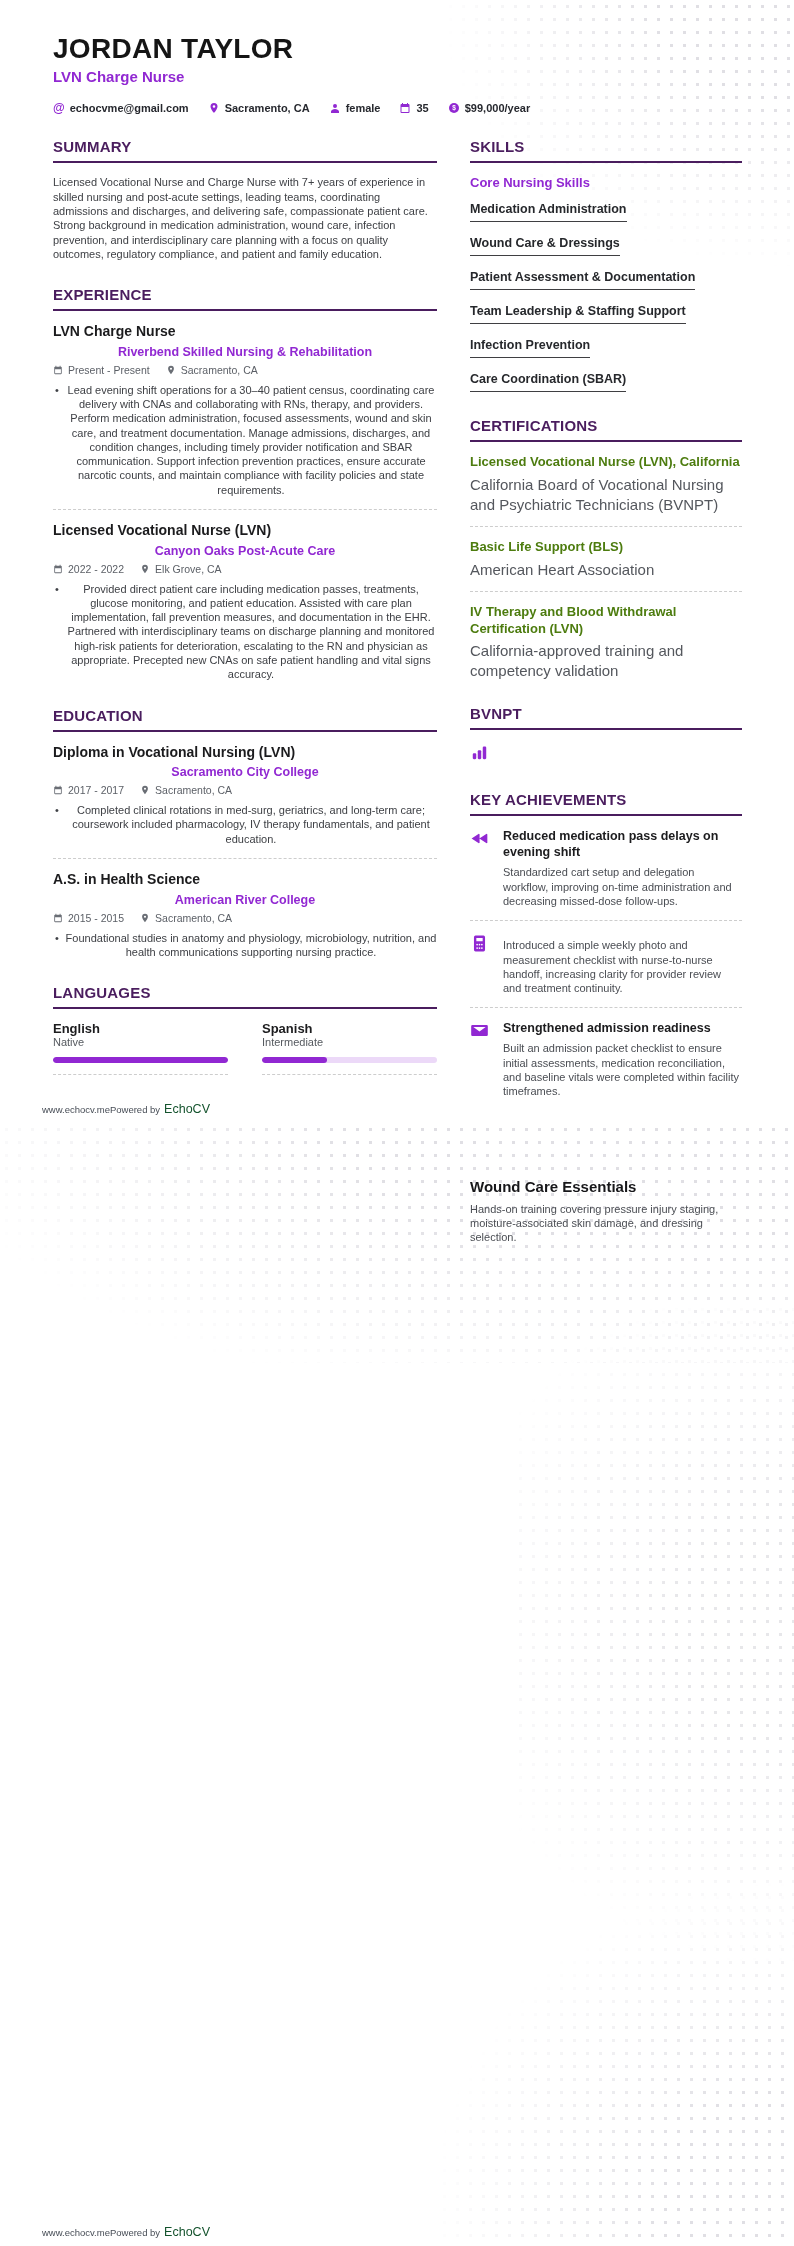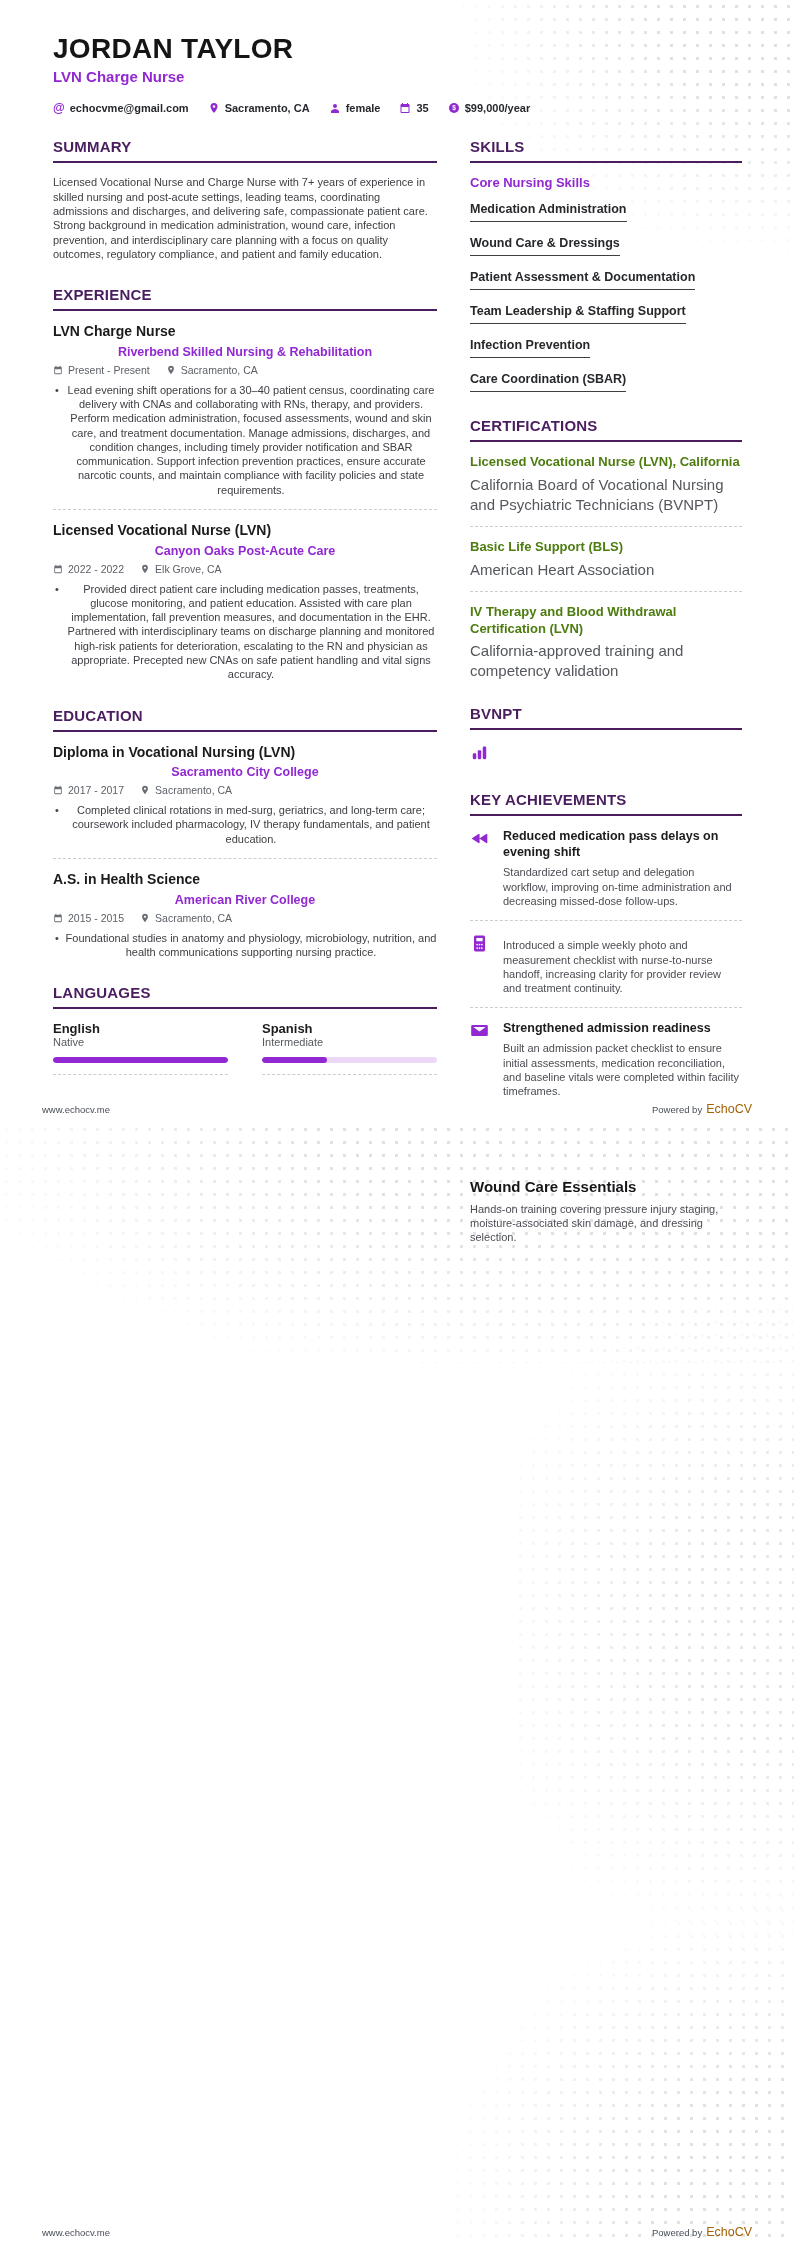--- a/index.html
+++ b/index.html
@@ -93,23 +93,23 @@
   .ach-body{min-width:0;}
   .ach-title{font-size:12.5px;font-weight:800;color:#1c1c1e;line-height:1.28;}
   .ach-desc{font-size:11px;color:#4a4d53;line-height:1.3;margin-top:5px;}
 
   
   .training-name{font-size:15px;font-weight:800;color:#17171a;line-height:1.25;}
   .training-desc{font-size:11px;color:#4a4d53;line-height:1.3;margin-top:5px;}
 
   
   .page-footer{position:absolute;left:42px;right:42px;bottom:7px;display:flex;
-    justify-content:space-between;align-items:baseline;font-size:9.5px;color:#474d56;margin-top:20px;}
+    justify-content:flex-start;align-items:baseline;font-size:9.5px;color:#474d56;margin-top:20px;}
   .powered{display:flex;align-items:baseline;gap:4px;}
-  .brand{font-size:12.5px;color:#a16207;}
+  .brand{font-size:12.5px;color:#14532d;}
 
   .p2-content{position:relative;padding:55px 52px 0 53px;display:flex;gap:33px;}
 </style>
 </head>
 <body>
 
 <div class="canvas">
 
   <div class="page">
     <div class="dots dots-p1-corner"></div>

